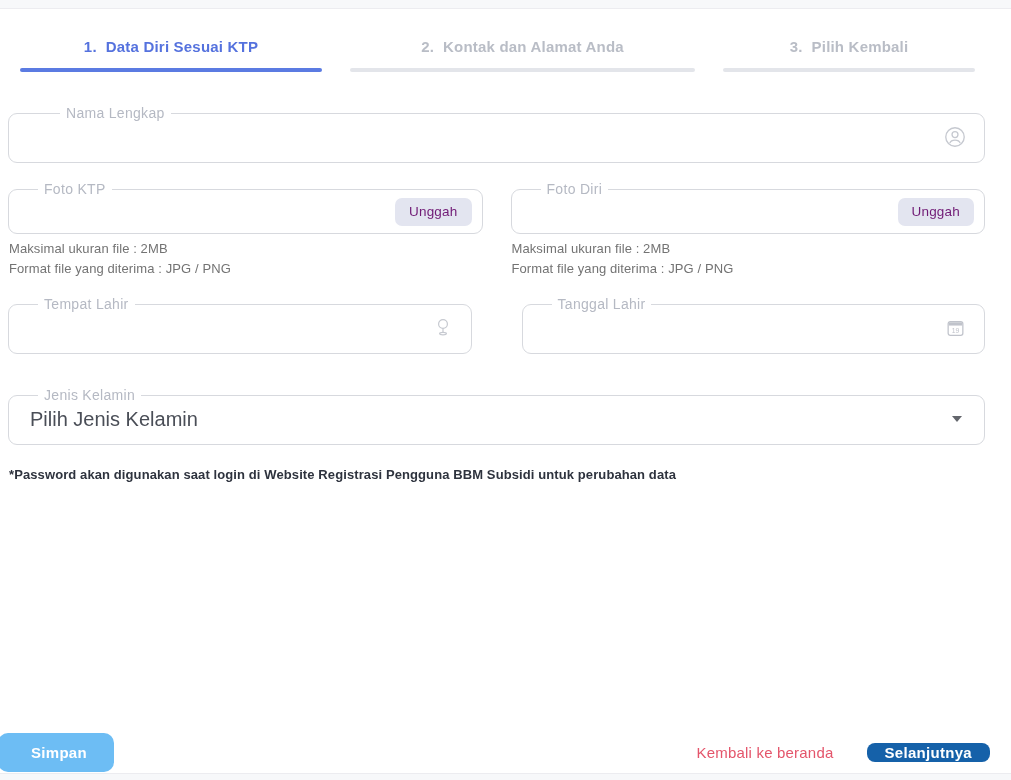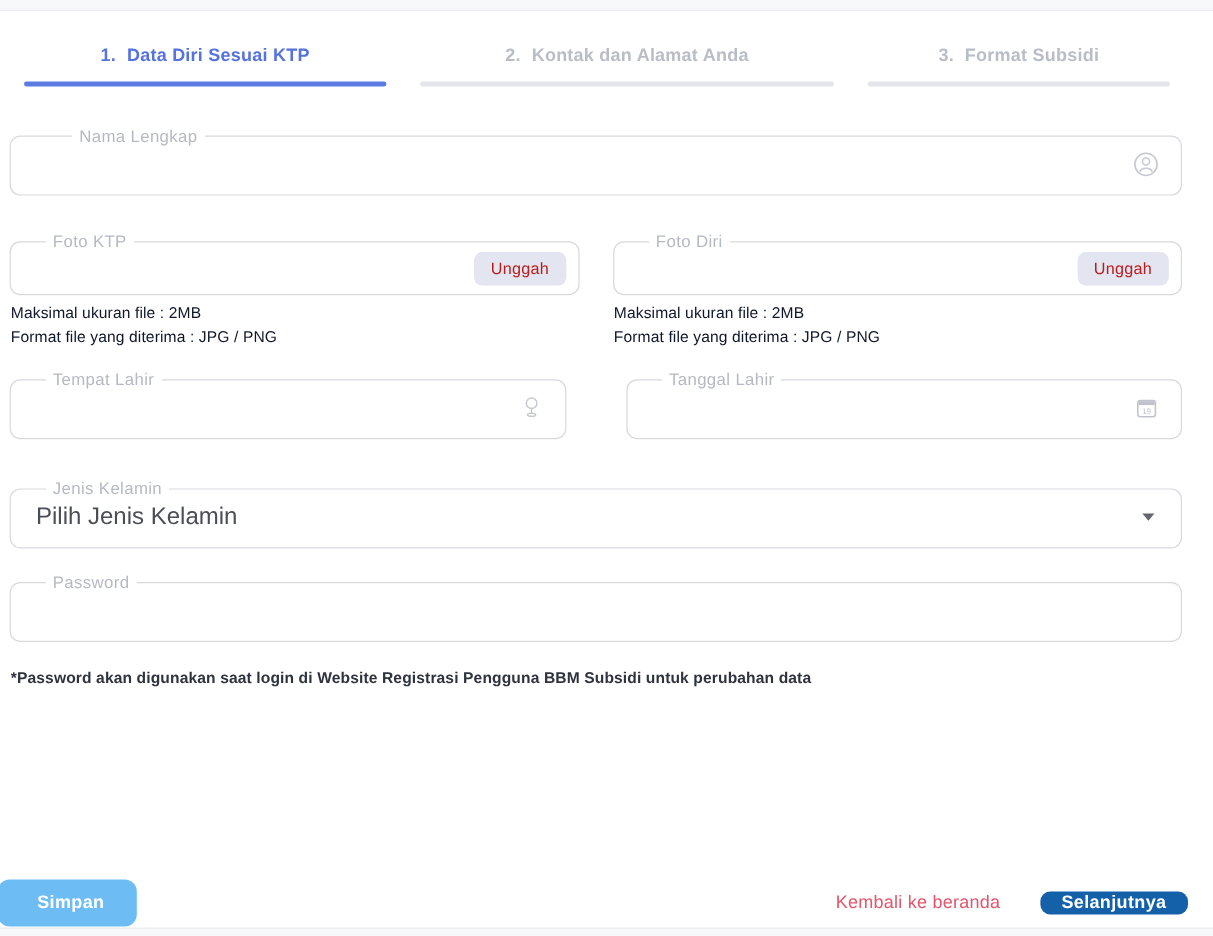--- a/index.html
+++ b/index.html
@@ -61,35 +61,35 @@
   .field-big .field-row input { height: 32px; }
   .field-icon { flex: 0 0 auto; display: flex; align-items: center; padding-right: 4px; }
   .field-icon svg { display: block; }
 
   fieldset.mt-first { margin-top: 33px; padding-left: 36px; }
   fieldset.mt-std  { margin-top: 20px; }
 
   .two-col {
     display: grid; grid-template-columns: 1fr 1fr; column-gap: 50px;
   }
-  .upload-row { margin-top: 30px; gap: 28px; }
+  .upload-row { margin-top: 18px; gap: 28px; }
   .birth-row  { margin-top: 19px; }
 
   .upload-field { padding: 0 10px 7px 14px; }
   .upload-inner { height: 29px; }
   .upload-inner input { height: 28px; font-size: 15px; }
   .upload-btn {
-    background: #e3e5f0; color: #b91c1c;
+    background: #e3e5f0; color: #701a75;
     border: none; border-radius: 7px;
     font-family: "Liberation Sans", sans-serif;
     font-size: 13.5px; letter-spacing: .2px;
     padding: 6px 14px 7px; cursor: pointer;
   }
   .help-line {
-    font-size: 13px; color: #0f172a; letter-spacing: .1px;
+    font-size: 13px; color: #737373; letter-spacing: .1px;
     margin: 3px 0 0 1px; line-height: 17px;
   }
   .help-line.first { margin-top: 6px; }
 
   .select-field { margin-top: 33px; }
   .select-row {
     display: flex; align-items: center; height: 32px; cursor: pointer;
   }
   .select-value { flex: 1; font-size: 20px; color: #4a4e57; padding-left: 7px; }
   .caret-down {
@@ -149,21 +149,21 @@
   <div class="step step-2">
     <div class="step-label">
       <span>2.</span>
       <span>Kontak dan Alamat Anda</span>
     </div>
     <div class="step-bar"></div>
   </div>
   <div class="step step-3">
     <div class="step-label">
       <span>3.</span>
-      <span>Format Subsidi</span>
+      <span>Pilih Kembali</span>
     </div>
     <div class="step-bar"></div>
   </div>
 </div>
 
 <div class="form-wrap">
 
   <fieldset class="field-big mt-first">
     <legend>Nama Lengkap</legend>
     <div class="field-row">
@@ -234,26 +234,20 @@
   </div>
 
   <fieldset class="select-field">
     <legend>Jenis Kelamin</legend>
     <div class="select-row">
       <span class="select-value">Pilih Jenis Kelamin</span>
       <span class="caret-down"></span>
     </div>
   </fieldset>
 
-  <fieldset class="field-big password-field">
-    <legend>Password</legend>
-    <div class="field-row">
-      <input type="password" value="" style="">
-    </div>
-  </fieldset>
 
   <div class="password-note">*Password akan digunakan saat login di Website Registrasi Pengguna BBM Subsidi untuk perubahan data</div>
 </div>
 
 <div class="footer-bar">
   <button class="btn-save">Simpan</button>
   <div class="footer-spacer"></div>
   <a class="back-link">Kembali ke beranda</a>
   <button class="btn-next">Selanjutnya</button>
 </div>

